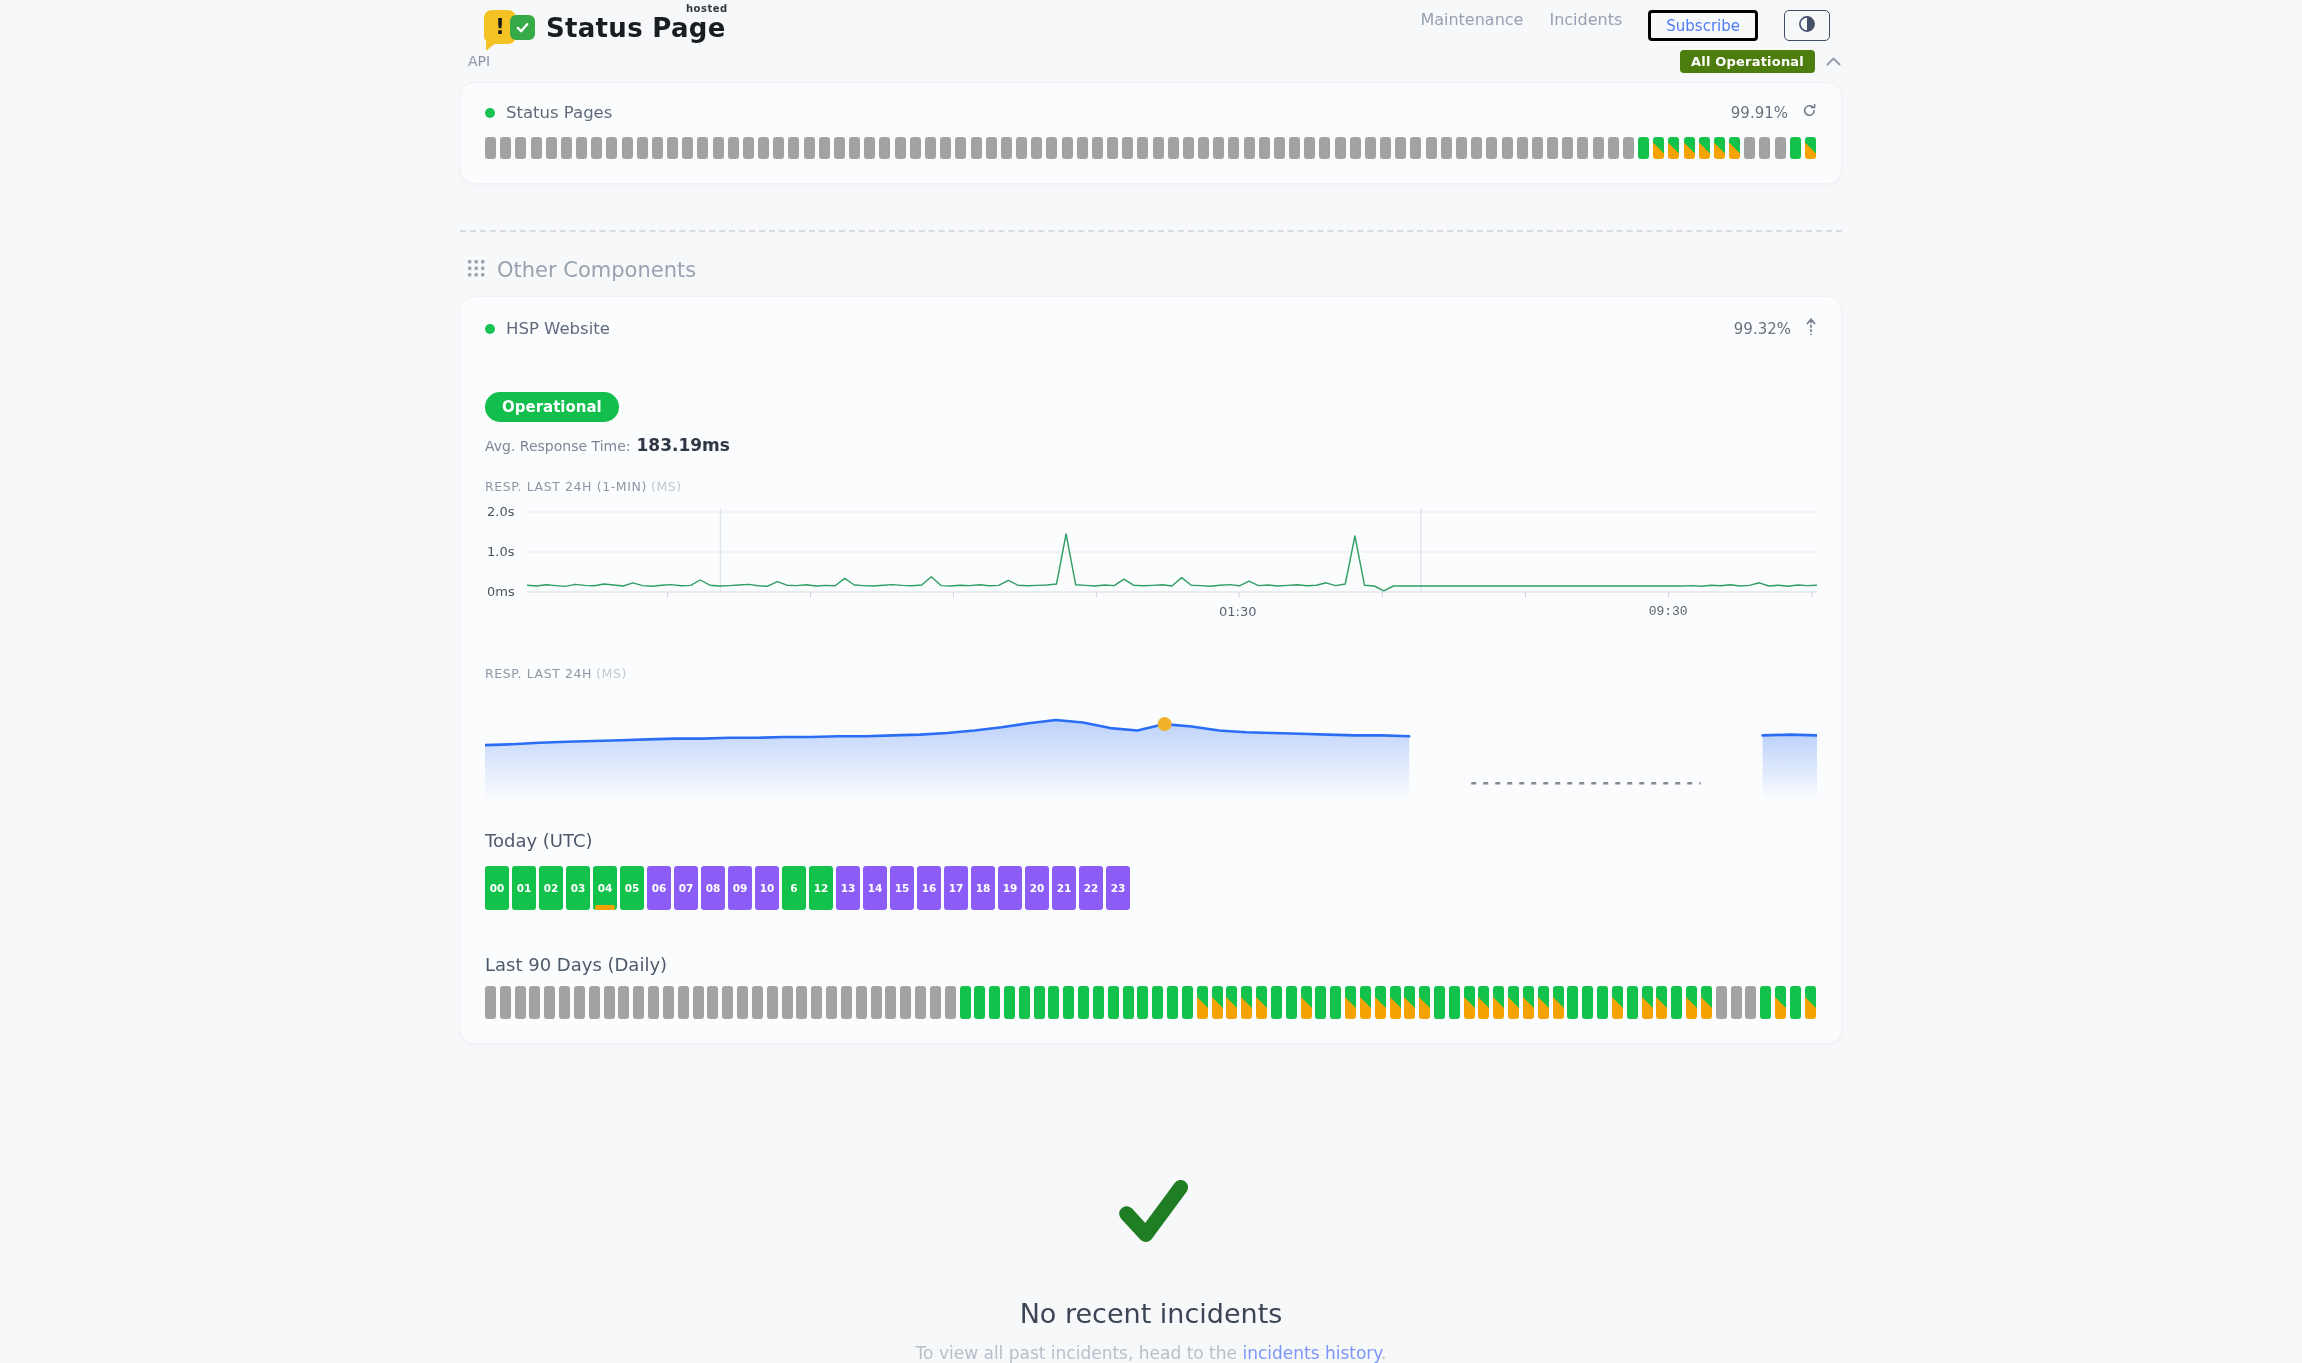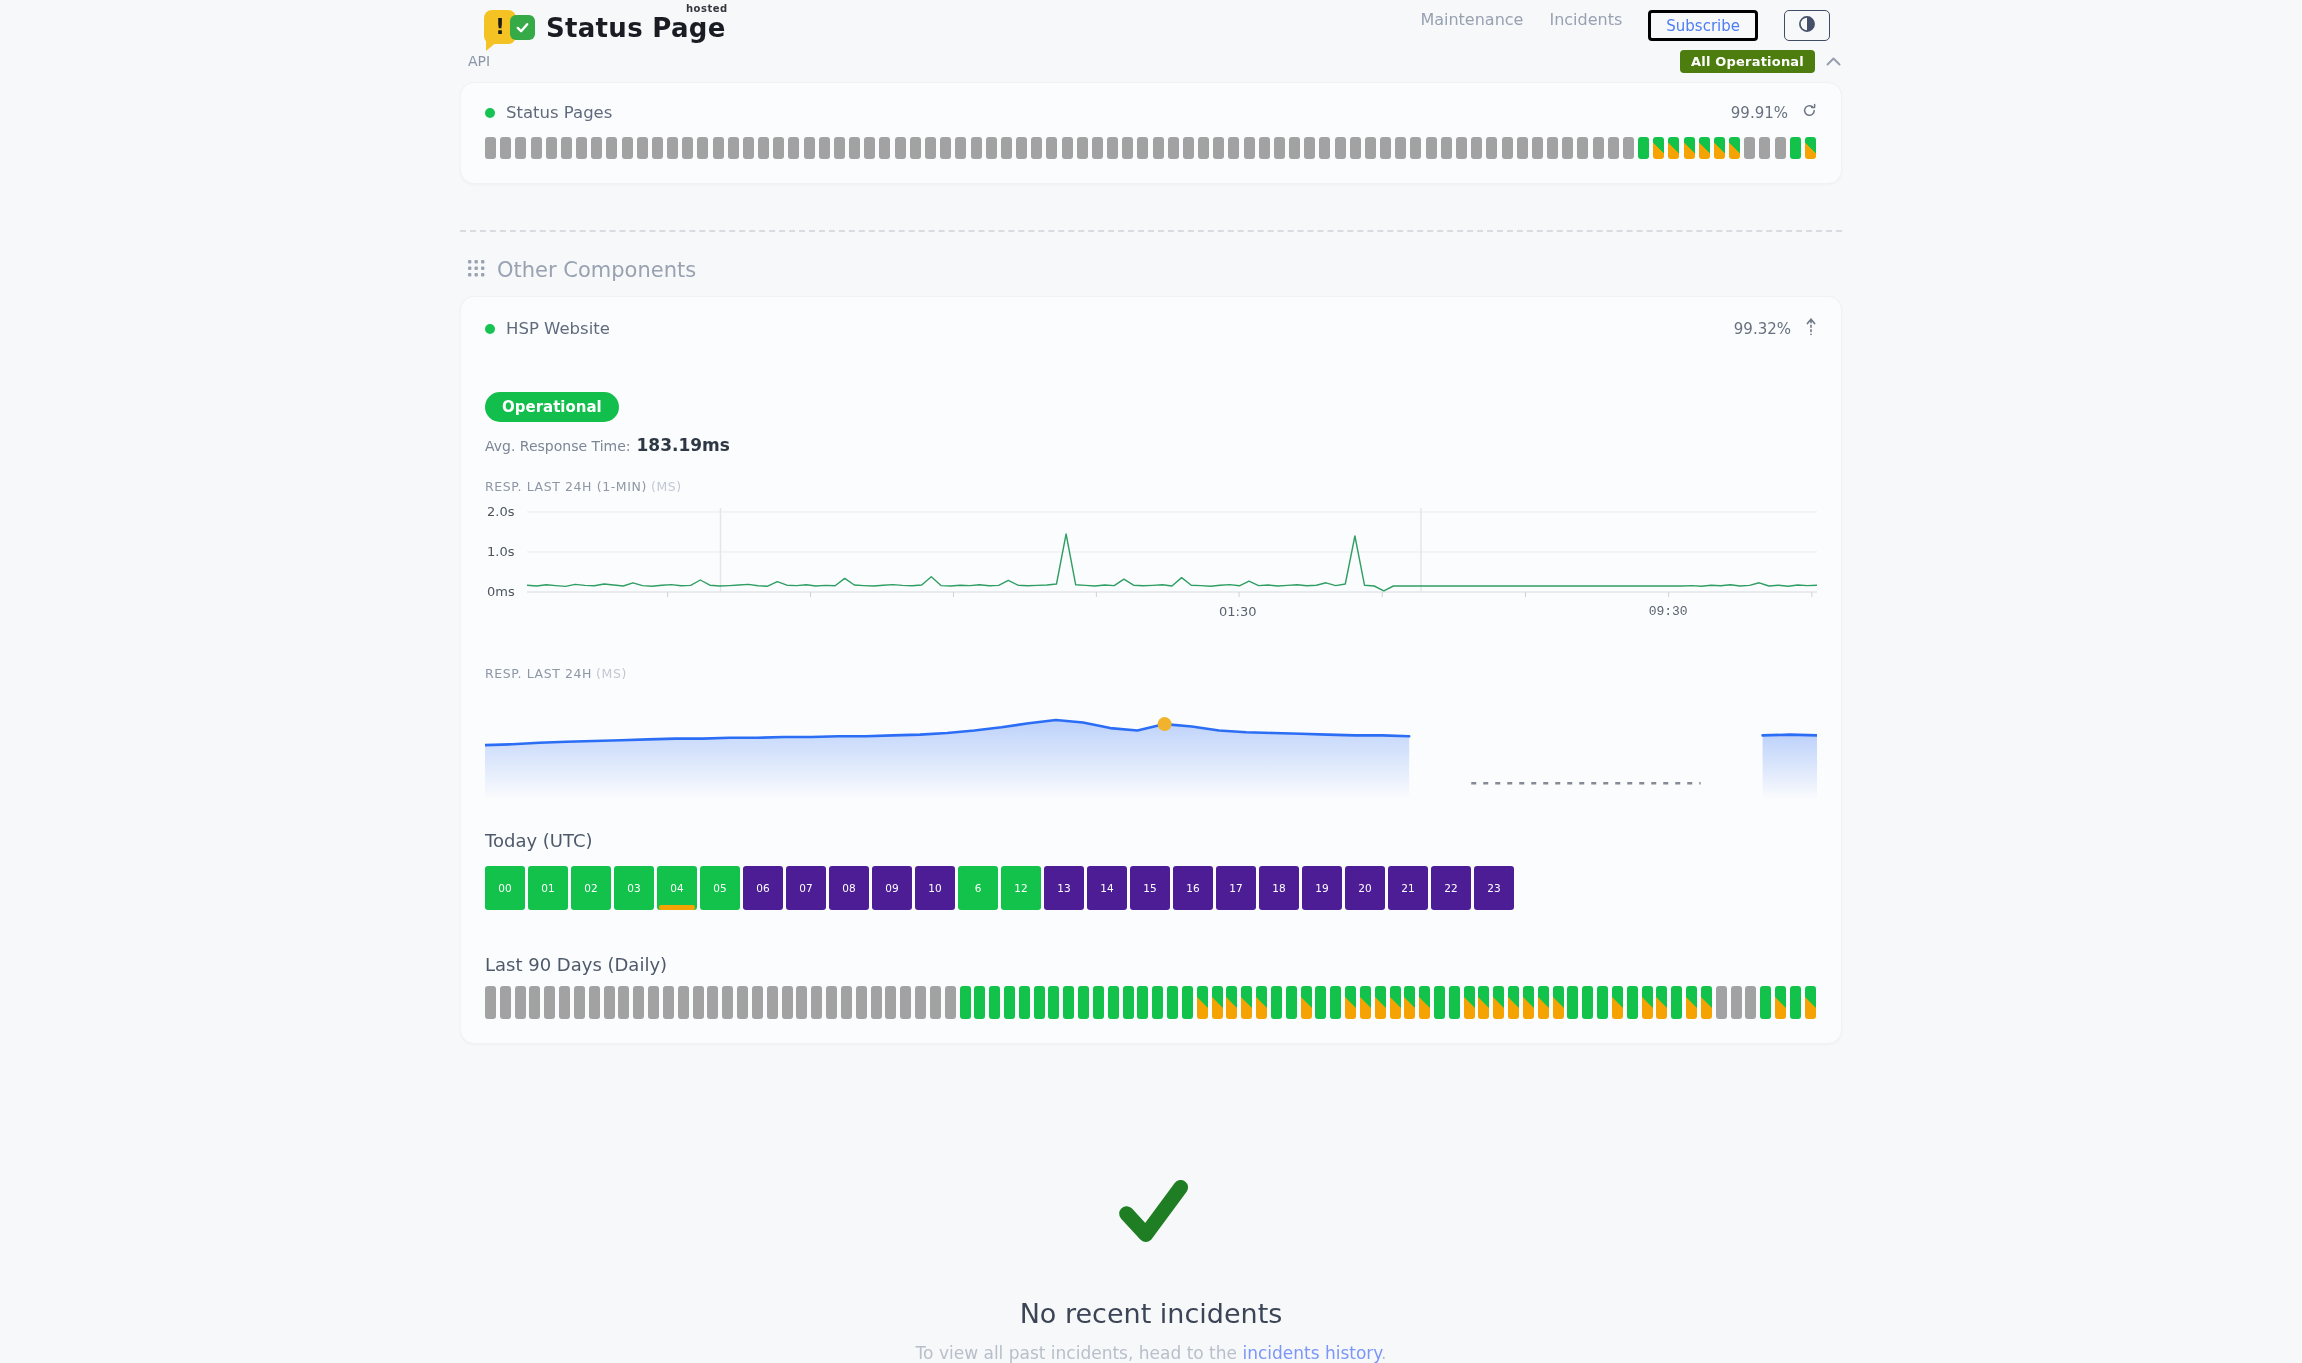--- a/index.html
+++ b/index.html
@@ -56,22 +56,22 @@
   .chart24 { position:relative; margin-top:10px; height:120px; }
   .chart24 .yaxis { position:absolute; left:0; top:0; width:40px; }
   .chart24 .ylab { position:absolute; left:2px; font-size:13px; color:#4d5560; }
   .chart24 .plot { position:absolute; left:42px; right:0; top:0; height:96px; cursor:crosshair; }
   .chart24 .xlab { position:absolute; top:100px; font-size:13px; color:#5a6270; }
 
   .chartblue { position:relative; margin-top:14px; height:105px; cursor:crosshair; }
 
   .sub-title { margin-top:30px; font-size:18px; color:#4e5a6b; font-weight:500; }
   .hours-row { display:flex; gap:3px; margin-top:15px; }
-  .hour { position:relative; width:40px; height:44px; border-radius:3px; color:#fff; font-size:10.5px; font-weight:400; display:flex; align-items:center; justify-content:center; cursor:pointer; }
-  .hour.up { background:#12c24b; } .hour.none { background:#4c1d95; }
+  .hour { position:relative; width:24px; height:44px; border-radius:3px; color:#fff; font-size:10.5px; font-weight:700; display:flex; align-items:center; justify-content:center; cursor:pointer; }
+  .hour.up { background:#12c24b; } .hour.none { background:#8b5cf6; }
   .hour .deg-marker { position:absolute; bottom:0; left:2px; right:2px; height:5px; background:#f5a302; border-radius:2px; }
   .last90-title { margin-top:44px; }
   .last90-row { margin-top:11px; }
 
   .no-incidents { margin-top:126px; text-align:center; }
   .ni-title { margin-top:42px; font-size:27px; color:#3b4556; font-weight:500; }
   .ni-sub { margin-top:14px; font-size:17px; color:#b8bfca; }
   .ni-sub a { color:#7b96f8; text-decoration:none; cursor:pointer; }
 </style>
 </head>

